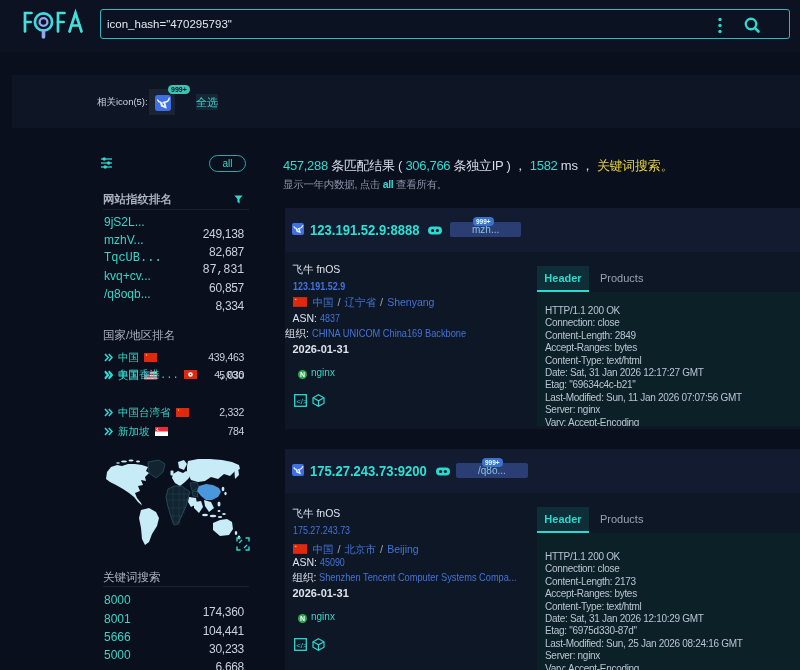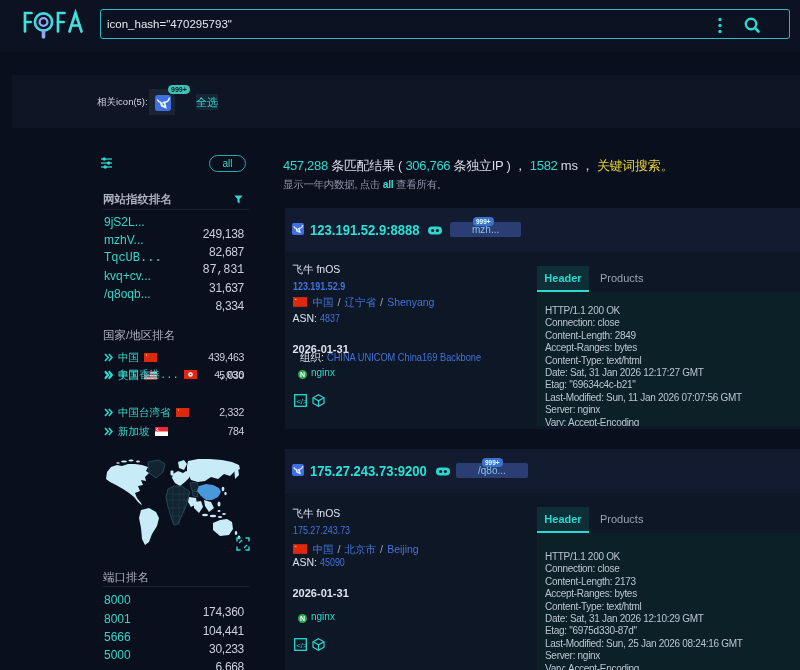--- a/index.html
+++ b/index.html
@@ -113,21 +113,21 @@
 <div class="abs sidehead" style="left:103px;top:192px;font-weight:bold;">网站指纹排名</div>
 <div class="abs" style="left:234px;top:195px;">
 <svg class="blk" width="9" height="9" viewBox="0 0 9 9">
       <path d="M0.4,0.4 L8.6,0.4 L5.6,4 L5.6,8.6 L3.4,6.9 L3.4,4 Z" fill="#2bd9cf"></path>
     </svg>
   </div>
 <div class="divider" style="top:209px;"></div>
 <div class="srow" style="top:215px;"><span class="nm">9jS2L...</span><span class="val">249,138</span></div>
 <div class="srow" style="top:233px;"><span class="nm">mzhV...</span><span class="val">82,687</span></div>
 <div class="srow" style="top:251px;font-family:Liberation Mono, monospace;"><span class="nm">TqcUB...</span><span class="val">87,831</span></div>
-<div class="srow" style="top:269px;"><span class="nm">kvq+cv...</span><span class="val">31,637</span></div>
+<div class="srow" style="top:269px;"><span class="nm">kvq+cv...</span><span class="val">60,857</span></div>
 <div class="srow" style="top:287px;"><span class="nm">/q8oqb...</span><span class="val">8,334</span></div>
 <div class="abs sidehead" style="left:103px;top:328px;">国家/地区排名</div>
 <div class="crow" style="top:350px;"><svg class="chv2" width="9" height="9" viewBox="0 0 9 9">
       <g stroke="#2bd9cf" stroke-width="1.6" fill="none">
         <path d="M1,1 L4.2,4.5 L1,8"></path>
         <path d="M4.8,1 L8,4.5 L4.8,8"></path>
       </g>
     </svg>中国<span class="flag"><svg width="13" height="9" viewBox="0 0 13 9">
         <rect width="13" height="9" fill="#de2910"></rect>
         <path d="M2.6,1 L3.2,2.8 L1.4,1.7 L3.8,1.7 L2,2.8 Z" fill="#ffde00"></path>
@@ -232,21 +232,21 @@
       <g stroke="#2bd9cf" stroke-width="1.4" fill="none">
 <path d="M1,4.5 L1,1 L4.5,1"></path>
         <path d="M9.5,1 L13,1 L13,4.5"></path>
         <path d="M13,9.5 L13,13 L9.5,13"></path>
         <path d="M4.5,13 L1,13 L1,9.5"></path>
 <path d="M3,6 L6,3" stroke-width="1.2"></path>
         <path d="M8,11 L11,8" stroke-width="1.2"></path>
 </g>
     </svg>
   </div>
-<div class="abs sidehead" style="left:103px;top:570px;">端口排名</div>
+<div class="abs sidehead" style="left:103px;top:570px;">关键词搜索</div>
 <div class="divider" style="top:586px;"></div>
 <div class="srow" style="top:593px;"><span class="nm">8000</span><span class="val">174,360</span></div>
 <div class="srow" style="top:611.5px;"><span class="nm">8001</span><span class="val">104,441</span></div>
 <div class="srow" style="top:629.5px;"><span class="nm">5666</span><span class="val">30,233</span></div>
 <div class="srow" style="top:648px;"><span class="nm">5000</span><span class="val">6,668</span></div>
 <div class="abs" id="sumline1"><span class="tealtx">457,288</span> 条匹配结果 ( <span class="tealtx">306,766</span> 条独立IP ) ， <span class="tealtx">1582</span> ms ， <span class="yellow">关键词搜索。</span></div>
 <div class="abs" id="sumline2">显示一年内数据, 点击 <b class="tealtx">all</b> 查看所有。</div>
 
 <div class="card" style="top:208px;height:221px;">
 <div class="cardhead"></div>
@@ -269,21 +269,21 @@
     </div>
 <div class="tagbox" style="left:165px;">mzh...</div>
 <div class="bluebadge" style="left:188px;">999+</div>
 <div class="lrow" style="left:7.5px;top:55px;font-size:10.5px;">飞牛 fnOS</div>
 <div class="lrow" style="left:7.5px;top:72px;font-weight:bold;"><a class="cond">123.191.52.9</a></div>
 <div class="lrow" style="left:7.5px;top:88px;text-align:right;"><svg class="flag" style="margin:0 6px 0 0;" width="14" height="10" viewBox="0 0 13 9">
         <rect width="13" height="9" fill="#de2910"></rect>
         <path d="M2.6,1 L3.2,2.8 L1.4,1.7 L3.8,1.7 L2,2.8 Z" fill="#ffde00"></path>
       </svg><a>中国</a><span class="sep">/</span><a>辽宁省</a><span class="sep">/</span><a>Shenyang</a></div>
 <div class="lrow" style="left:7.5px;top:104px;">ASN: <a class="cond">4837</a></div>
-<div class="lrow" style="left:15px;top:119px;margin-top:24px;">组织: <a class="cond2">CHINA UNICOM China169 Backbone</a></div>
+<div class="lrow" style="left:0;top:119px;">组织: <a class="cond2">CHINA UNICOM China169 Backbone</a></div>
 <div class="lrow" style="left:7.5px;top:135px;font-weight:bold;font-size:11px;">2026-01-31</div>
 <div class="ngx" style="left:13px;top:159px;"><span class="ncirc">N</span>nginx</div>
 <div class="abs" style="left:8.5px;top:186px;">
 <svg class="blk" width="13" height="13" viewBox="0 0 13 13">
         <rect x="0.7" y="0.7" width="11.6" height="11.6" fill="none" stroke="#2bd9cf" stroke-width="1.3"></rect>
         <text x="2.2" y="9.5" font-size="8" fill="#2bd9cf" font-family="Liberation Sans">&lt;/&gt;</text>
       </svg>
     </div>
 <div class="abs" style="left:26.5px;top:186px;">
 <svg class="blk" width="13" height="13" viewBox="0 0 13 13">
@@ -323,20 +323,21 @@
     </div>
 <div class="tagbox" style="left:171px;">/q8o...</div>
 <div class="bluebadge" style="left:197px;">999+</div>
 <div class="lrow" style="left:7.5px;top:58px;font-size:10.5px;">飞牛 fnOS</div>
 <div class="lrow" style="left:7.5px;top:75px;"><a class="cond">175.27.243.73</a></div>
 <div class="lrow" style="left:7.5px;top:94px;"><svg class="flag" style="margin:0 6px 0 0;" width="14" height="10" viewBox="0 0 13 9">
         <rect width="13" height="9" fill="#de2910"></rect>
         <path d="M2.6,1 L3.2,2.8 L1.4,1.7 L3.8,1.7 L2,2.8 Z" fill="#ffde00"></path>
       </svg><a>中国</a><span class="sep">/</span><a>北京市</a><span class="sep">/</span><a>Beijing</a></div>
 <div class="lrow" style="left:7.5px;top:107px;">ASN: <a class="cond">45090</a></div>
+<div class="lrow" style="left:7.5px;top:122px;">组织: <a class="cond2">Shenzhen Tencent Computer Systems Compa...</a></div>
 <div class="lrow" style="left:7.5px;top:138px;font-weight:bold;font-size:11px;">2026-01-31</div>
 <div class="ngx" style="left:13px;top:162px;"><span class="ncirc">N</span>nginx</div>
 <div class="abs" style="left:8.5px;top:189px;">
 <svg class="blk" width="13" height="13" viewBox="0 0 13 13">
         <rect x="0.7" y="0.7" width="11.6" height="11.6" fill="none" stroke="#2bd9cf" stroke-width="1.3"></rect>
         <text x="2.2" y="9.5" font-size="8" fill="#2bd9cf" font-family="Liberation Sans">&lt;/&gt;</text>
       </svg>
     </div>
 <div class="abs" style="left:26.5px;top:189px;">
 <svg class="blk" width="13" height="13" viewBox="0 0 13 13">

